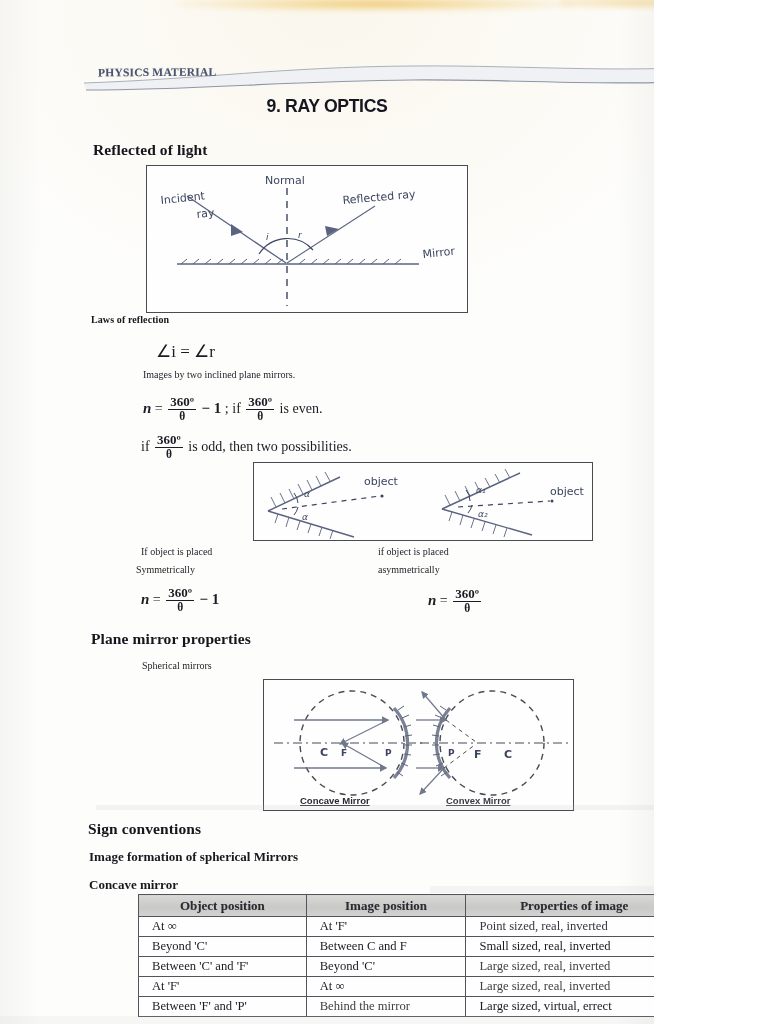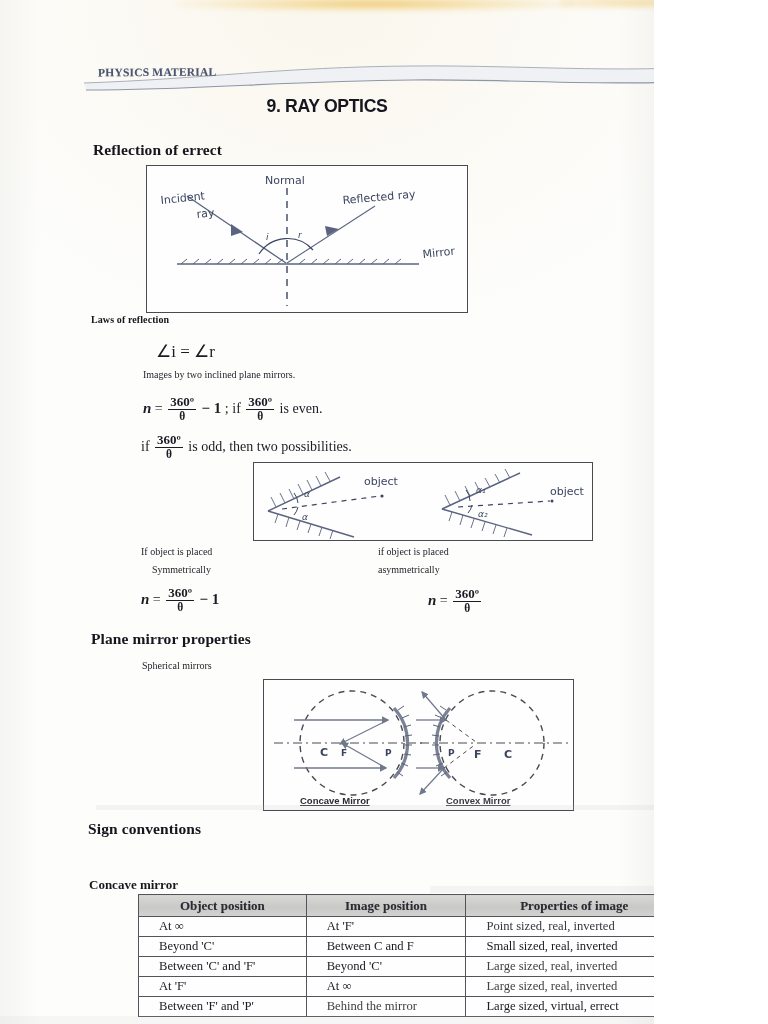--- a/index.html
+++ b/index.html
@@ -170,21 +170,21 @@
     top: 894px;
     width: 545px;
     border-collapse: collapse;
     font-family: "Liberation Serif", serif;
     font-size: 12.6px;
     color: #1a1a22;
     background: #fefefe;
   }
   .tbl th, .tbl td {
     border: 1px solid #53535c;
-    padding: 1px 20px;
+    padding: 1px 13px;
     text-align: left;
     height: 17px;
     vertical-align: middle;
     margin-top: 39px;
   }
   .tbl thead th {
     text-align: center;
     font-weight: bold;
     font-size: 13px;
     background: linear-gradient(180deg,#d8d8d6 0%, #c9c9c7 55%, #d2d2d0 100%);
@@ -219,21 +219,21 @@
       <path d="M2,26 C120,22 200,10 330,9 C450,8 560,18 660,6 L660,20 C560,32 450,22 330,23 C200,24 120,33 4,33 Z" fill="#eef0f3" stroke="none" opacity="0.95"></path>
       <path d="M2,26 C120,22 200,10 330,9 C450,8 560,18 660,6" stroke="#aab0bc" stroke-width="1" fill="none"></path>
       <path d="M4,33 C120,33 200,24 330,23 C450,22 560,32 660,20" stroke="#8f96a6" stroke-width="1.2" fill="none"></path>
     </svg>
     <div class="hdr-text hdr-left">PHYSICS MATERIAL</div>
     <div class="hdr-text hdr-right">RAY OPTICS</div>
   </div>
 
   <div class="chapter-title">9. RAY OPTICS</div>
 
-  <div class="h-major" style="left:93px; top:141px;">Reflection of errect</div>
+  <div class="h-major" style="left:93px; top:141px;">Reflected of light</div>
 
   <div class="fig" style="left:146px; top:165px; width:322px; height:148px;">
     <svg width="322" height="148" viewBox="0 0 322 148">
 
       <line x1="30" y1="98" x2="272" y2="98" class="ink" stroke-width="1.3"></line>
 
       <g class="ink" stroke-width="1">
         <line x1="34" y1="98" x2="40" y2="93"></line>
           <line x1="46" y1="98" x2="52" y2="93"></line>
         <line x1="58" y1="98" x2="64" y2="93"></line>
@@ -363,21 +363,21 @@
 
       <path d="M216,38 A16,16 0 0 0 212,27" class="ink-dark" stroke-width="1"></path>
       <path d="M214,50 A16,16 0 0 0 218,42" class="ink-dark" stroke-width="1"></path>
       <text class="hand hand-sm" x="222" y="30" font-style="italic">α₁</text>
       <text class="hand hand-sm" x="224" y="54" font-style="italic">α₂</text>
       <text class="hand" x="296" y="32">object</text>
     </svg>
   </div>
 
   <div class="body-text" style="left:141px; top:546px;">If object is placed</div>
-  <div class="body-text" style="left:152px; top:564px;">Symmetrically</div>
+  <div class="body-text" style="left:136px; top:564px;">Symmetrically</div>
   <div class="math" style="left:141px; top:587px;">
     <span class="bold-n">n</span>
     <span>=</span>
     <span class="frac">
       <span class="num">360º</span>
       <span class="den">θ</span>
     </span>
     <span class="bold-1">− 1</span>
   </div>
 
@@ -455,20 +455,21 @@
       <line x1="182" y1="40" x2="212" y2="62" stroke="#4a4a52" stroke-width="1" stroke-dasharray="4 4"></line>
       <line x1="180" y1="88" x2="212" y2="64" stroke="#4a4a52" stroke-width="1" stroke-dasharray="4 4"></line>
       <text class="hand hand-sm" x="184" y="76" font-weight="bold">P</text>
       <text class="hand" x="210" y="78" font-weight="bold">F</text>
       <text class="hand" x="240" y="78" font-weight="bold">C</text>
       <text x="182" y="124" font-family="Liberation Sans, sans-serif" font-size="9.5" font-weight="bold" fill="#3a3a45" text-decoration="underline">Convex Mirror</text>
     </svg>
   </div>
 
   <div class="h-major" style="left:88px; top:820px;">Sign conventions</div>
+  <div class="h-minor" style="left:89px; top:849px;">Image formation of spherical Mirrors</div>
   <div class="h-minor" style="left:89px; top:877px;">Concave mirror</div>
 
   <table class="tbl">
     <colgroup>
         <col class="c1">
         <col class="c2">
         <col class="c3">
       </colgroup>
     <thead>
       <tr>

